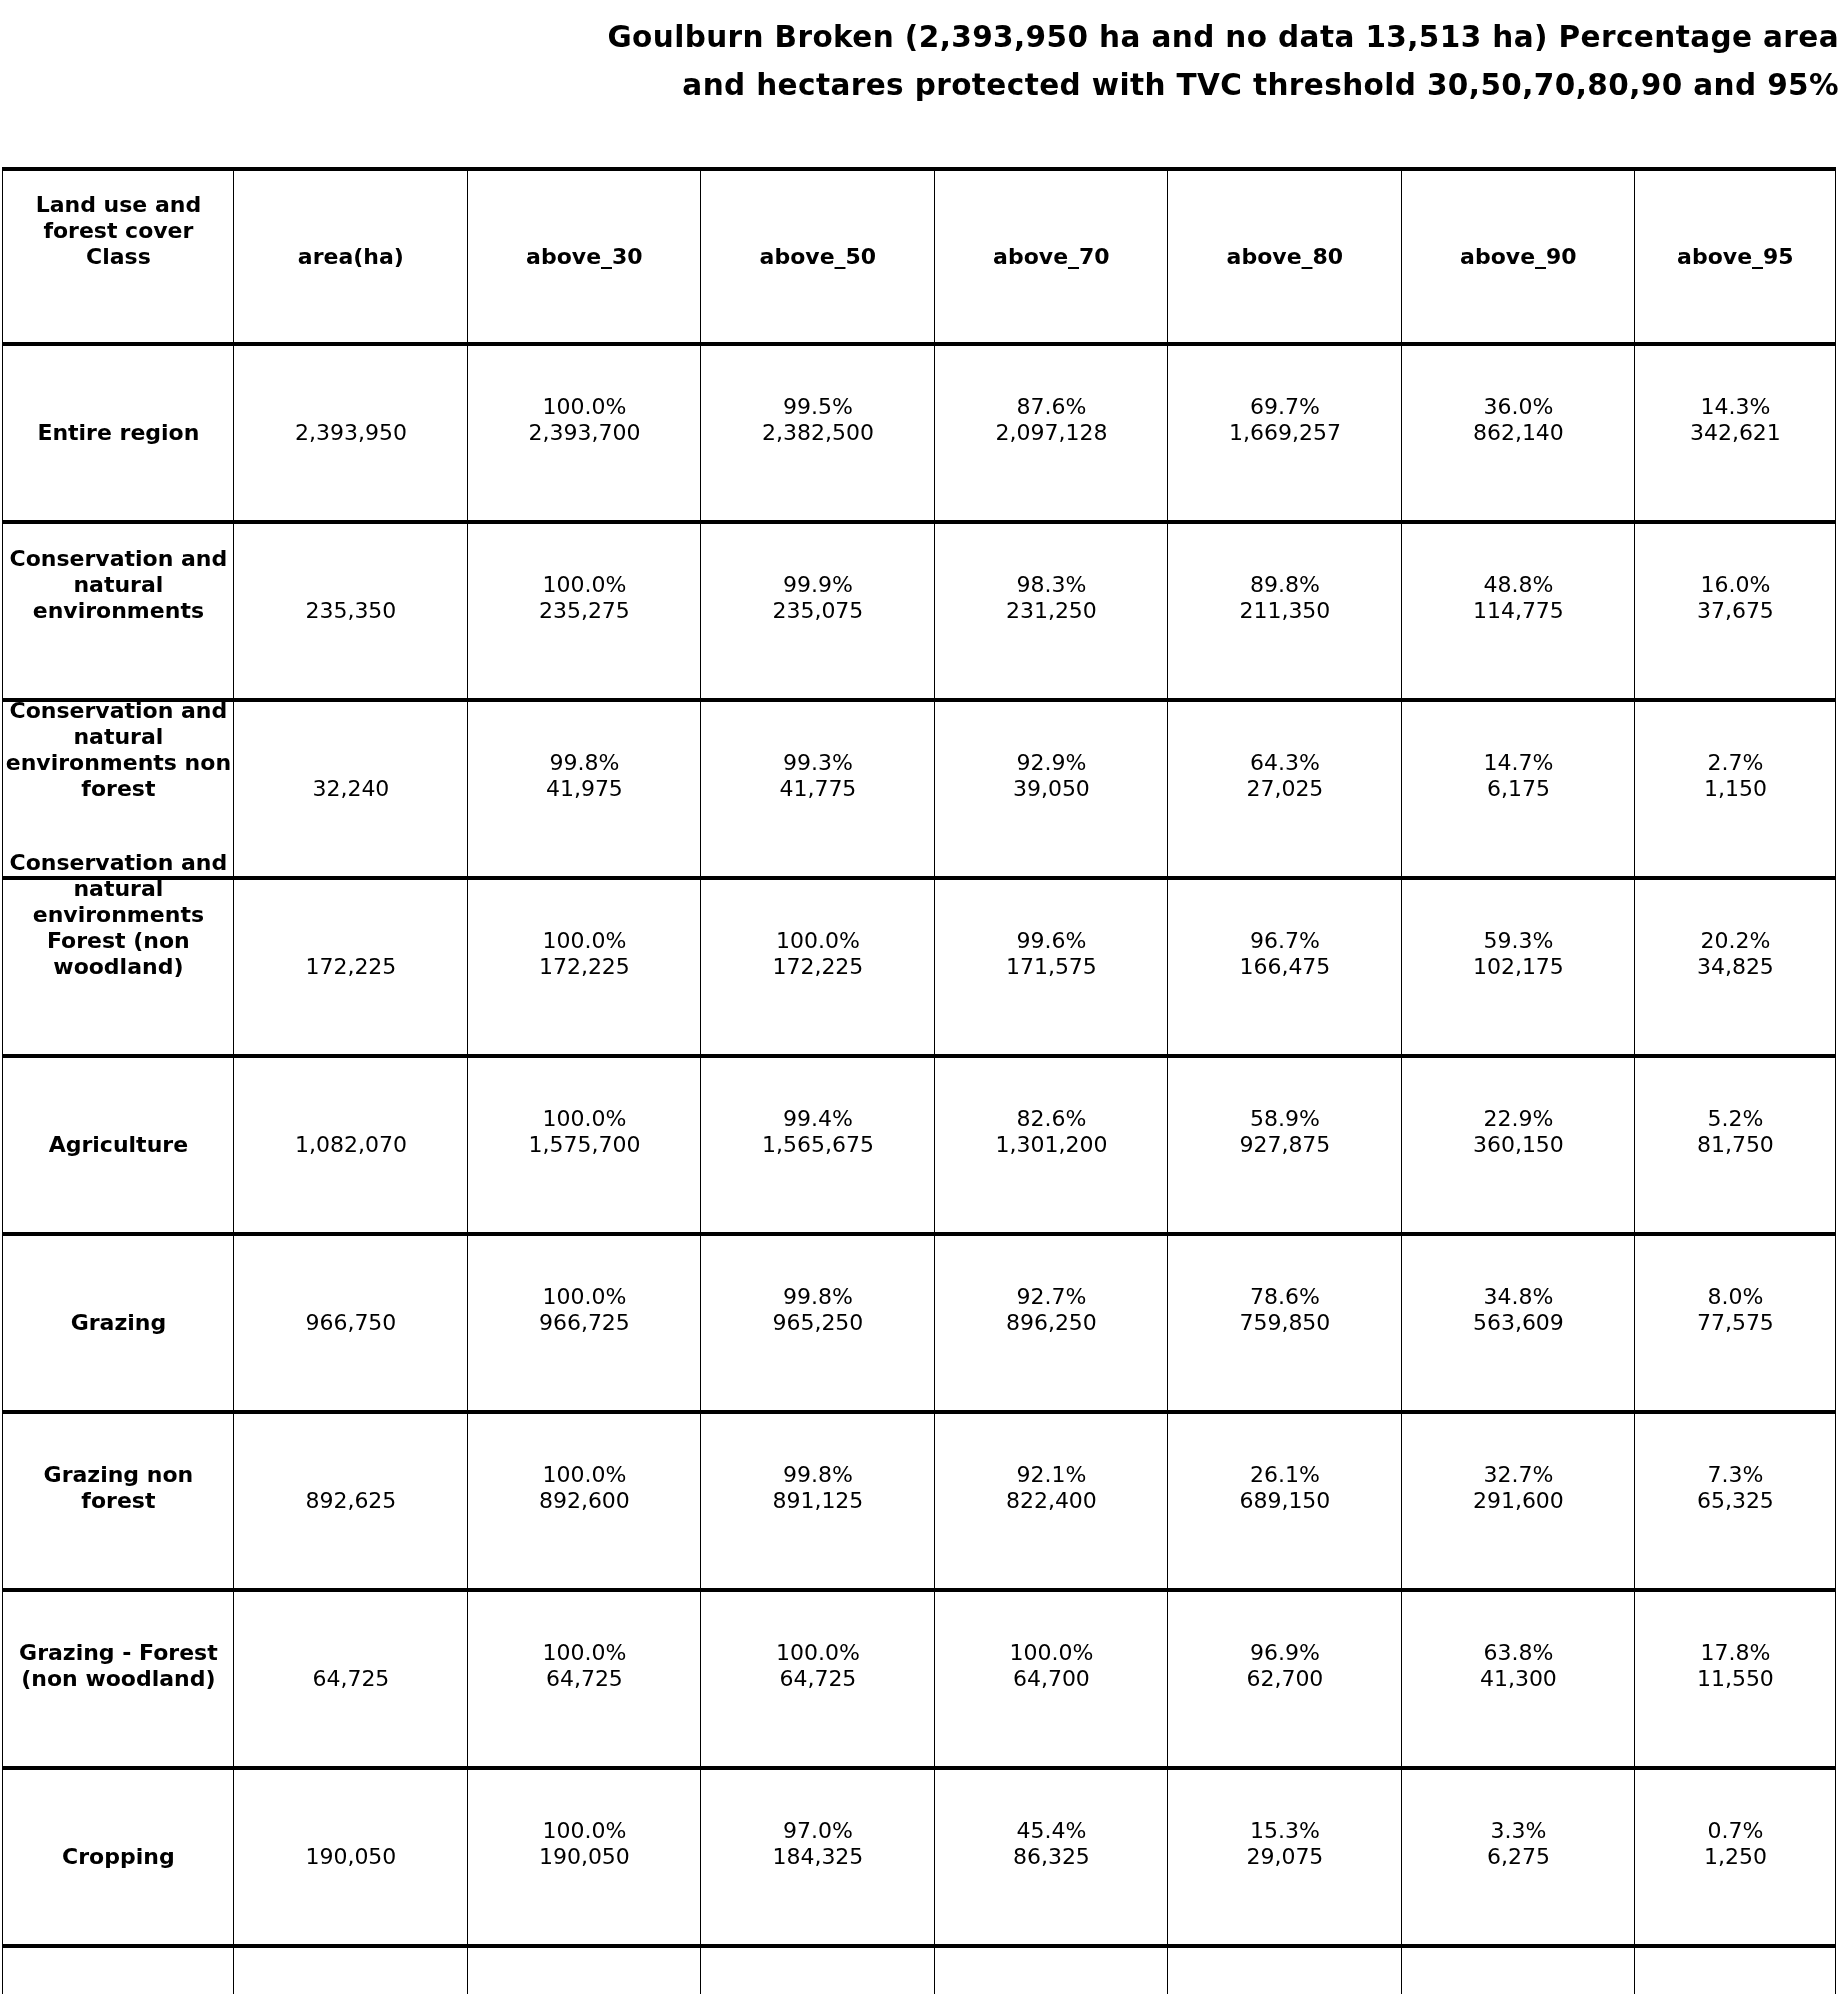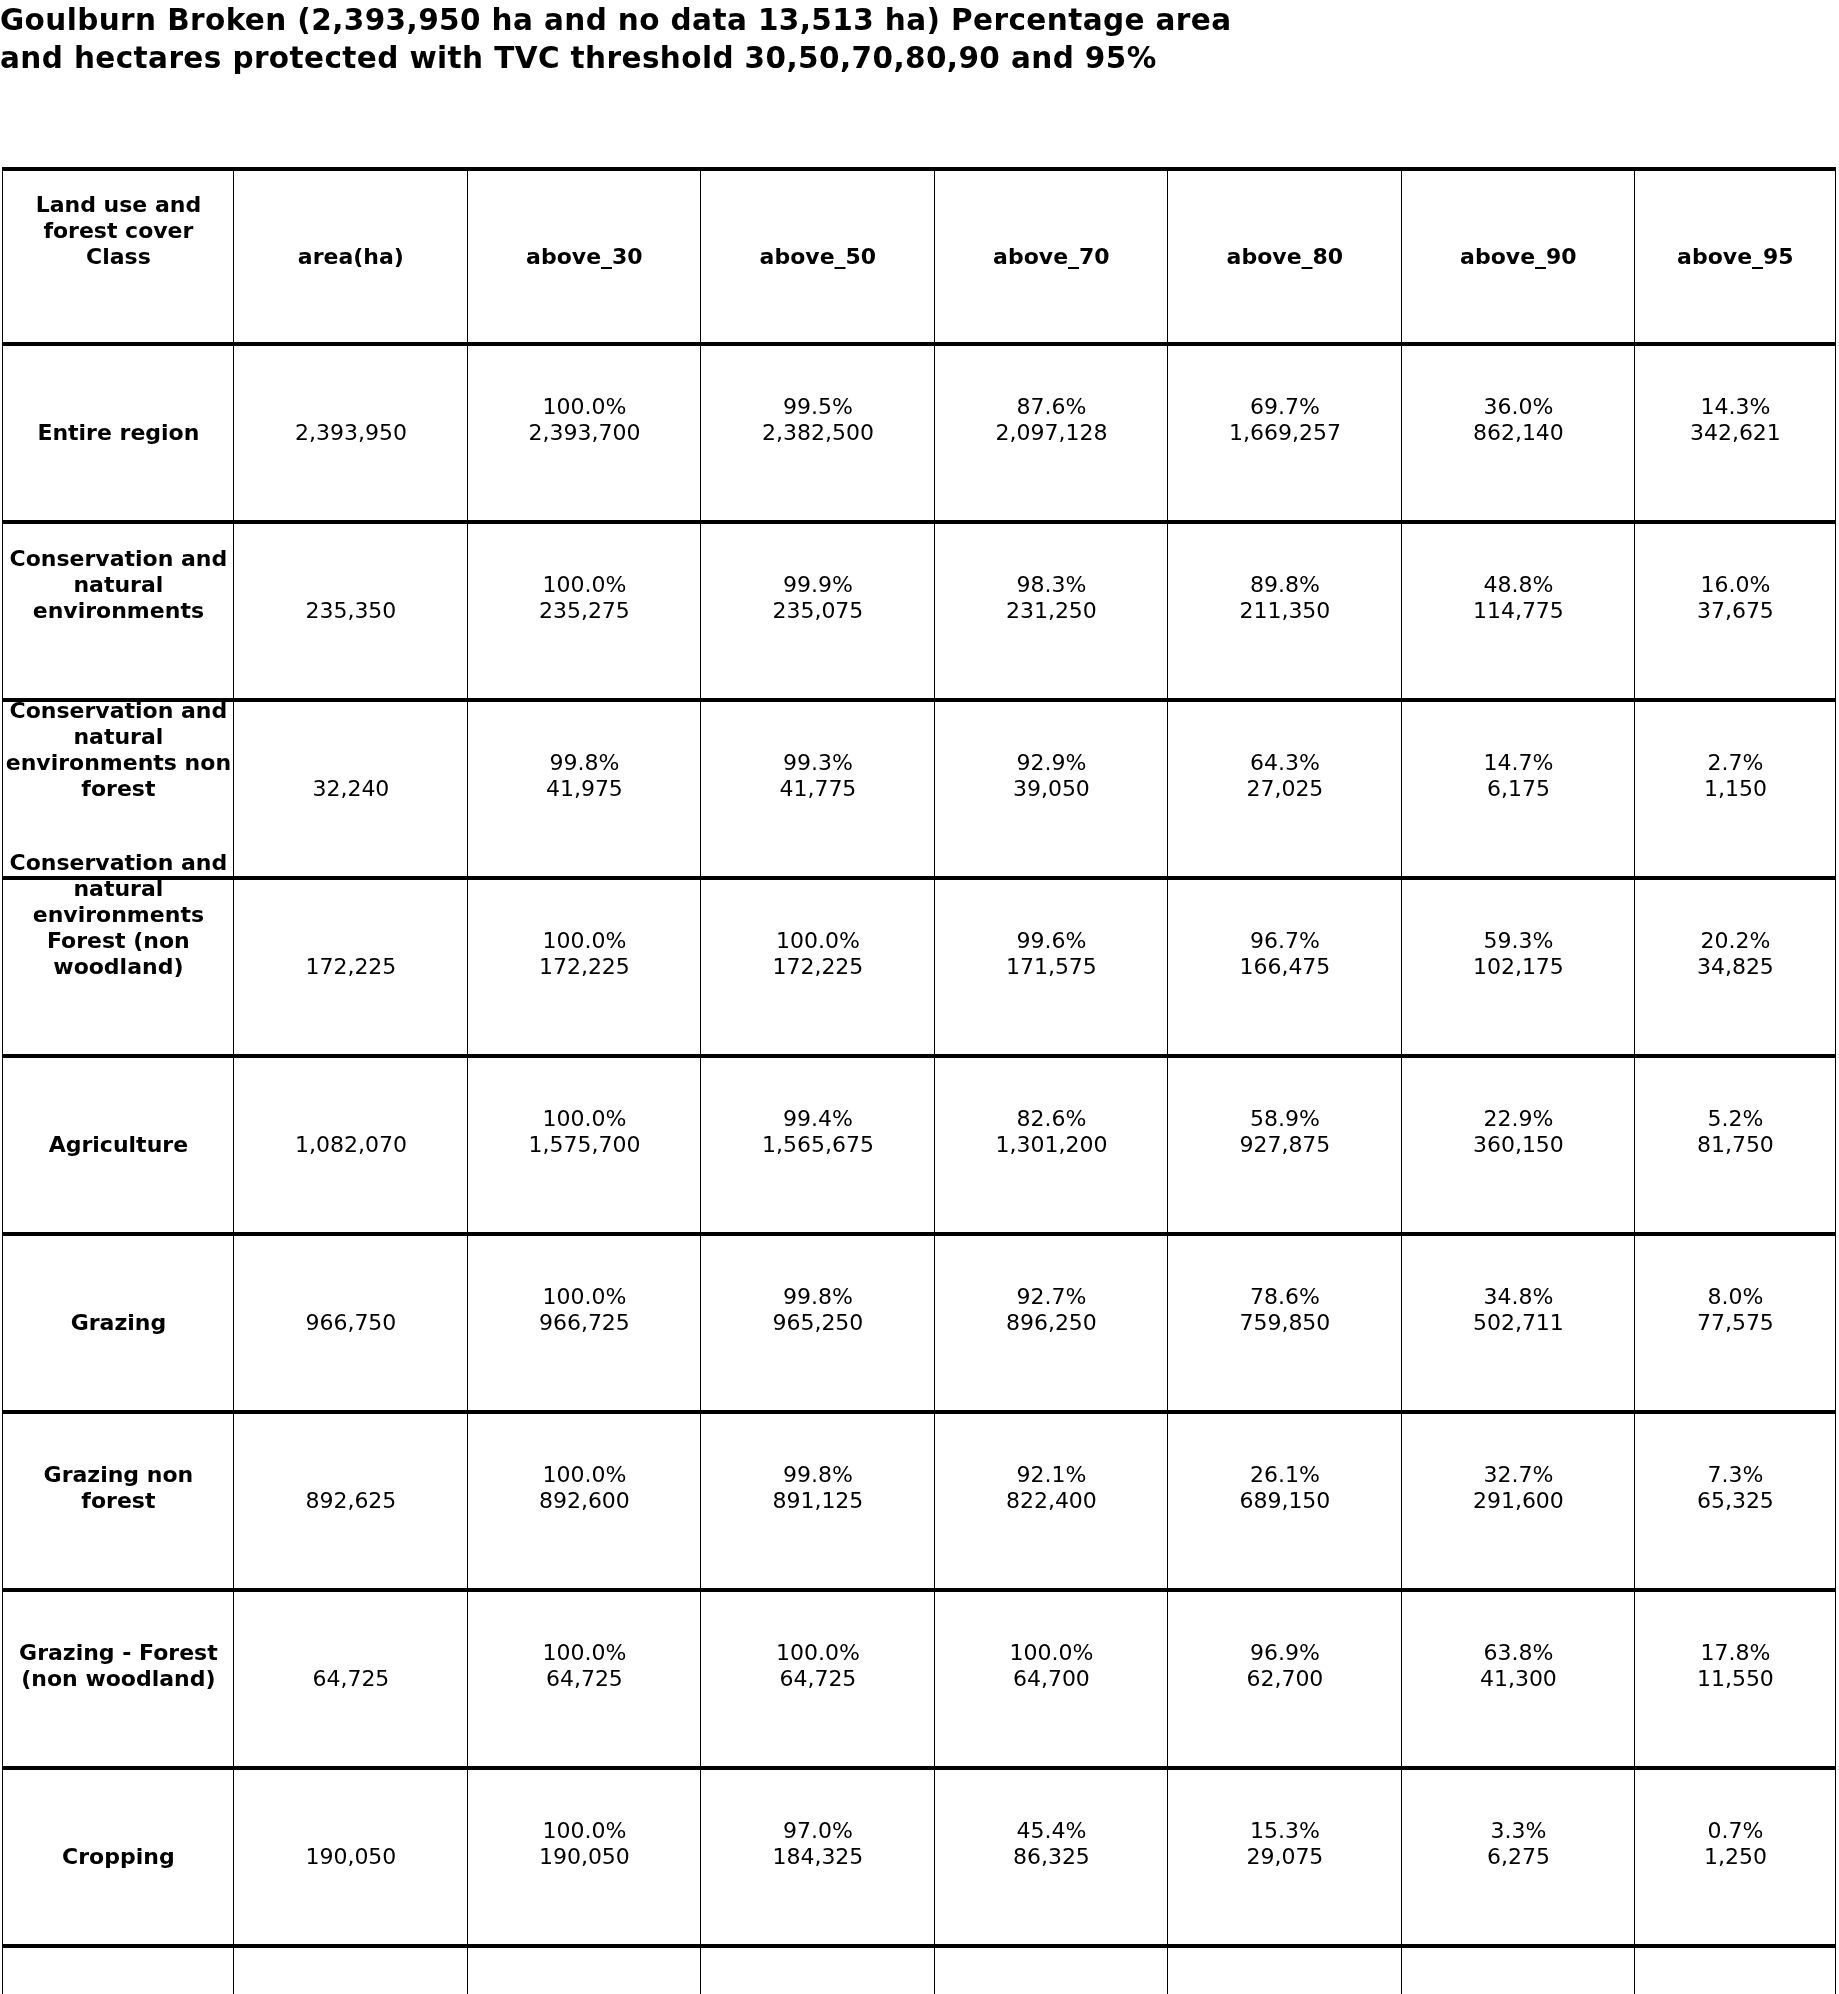--- a/index.html
+++ b/index.html
@@ -1,22 +1,22 @@
 <!DOCTYPE html>
 <html style="font-size:6.4px"><head>
 <meta charset="utf-8">
 <style>
   html,body{margin:0;padding:0;}
   body{
     width:1839px;height:2548px;background:#ffffff;position:relative;
     font-family:"DejaVu Sans","Liberation Sans",sans-serif;color:#000;
   }
   .title{
-    position:absolute;top:1px;left:0;width:100%;text-align:left;
-    font-size:29.5px;font-weight:bold;line-height:38px;white-space:pre-line;
+    position:absolute;top:13px;left:0;width:100%;text-align:right;
+    font-size:29.5px;font-weight:bold;line-height:48px;white-space:pre-line;
     letter-spacing:0.4px;
   }
   
   .table{
     position:absolute;left:2.4px;top:167px;width:1832px;
     border-left:1.6px solid #000;border-right:1.6px solid #000;
     border-top:4.8px solid #000;border-bottom:4.8px solid #000;
     background:#fff;
   }
   .trow{
@@ -262,21 +262,21 @@
     <div class="cell">
         <span class="ct">92.7%
 896,250</span>
       </div>
     <div class="cell">
         <span class="ct">78.6%
 759,850</span>
       </div>
     <div class="cell">
         <span class="ct">34.8%
-502,711</span>
+563,609</span>
       </div>
     <div class="cell">
         <span class="ct">8.0%
 77,575</span>
       </div>
   </div>
 
   <div class="trow">
     <div class="cell">
         <span class="ct lbl">Grazing non

